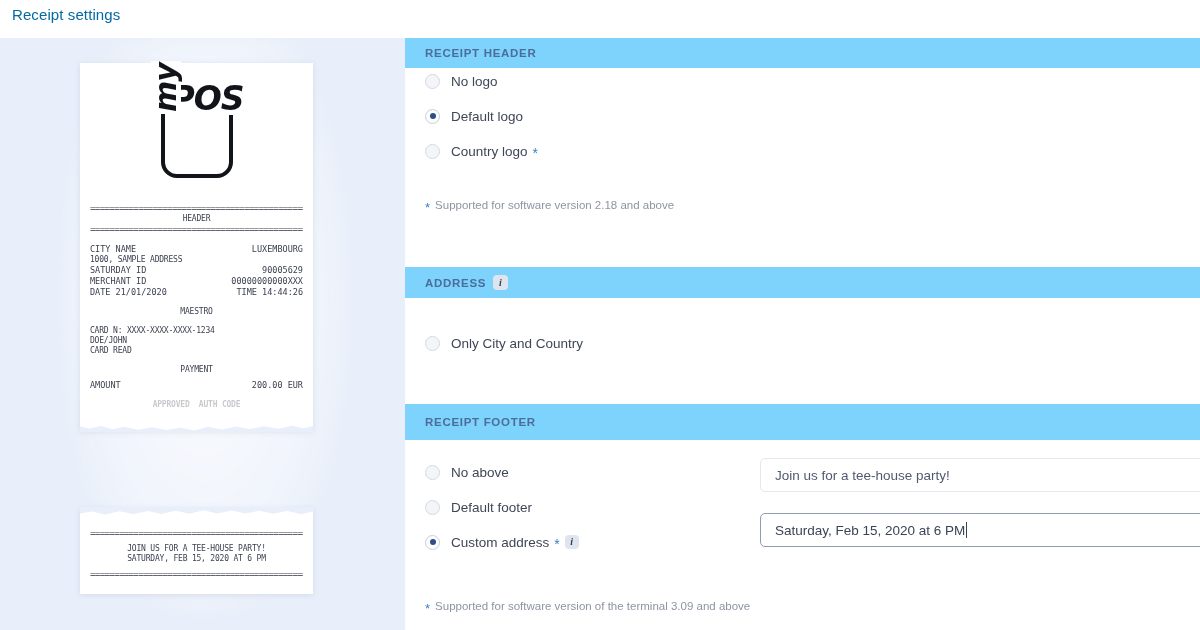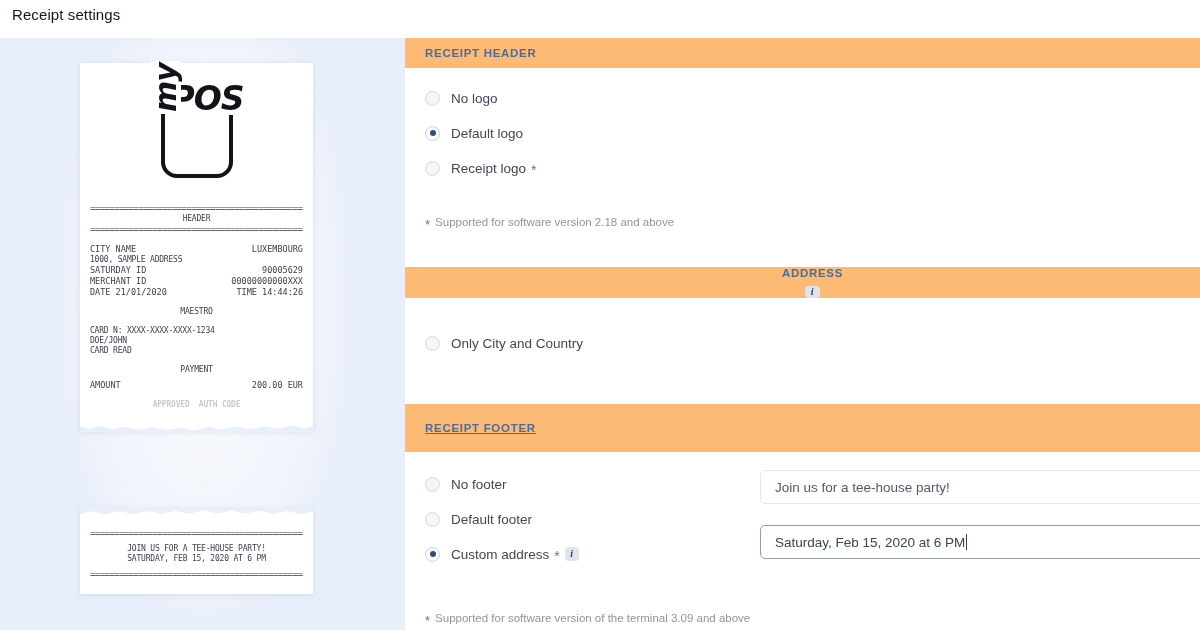--- a/index.html
+++ b/index.html
@@ -11,21 +11,21 @@
   }
   #root { position: relative; width: 1200px; height: 630px; }
 
   
   .topbar {
     position: absolute; left: 0; top: 0; width: 1200px; height: 38px;
     background: #ffffff;
   }
   .topbar-title {
     position: absolute; left: 12px; top: 6px;
-    font-size: 15px; color: #0f172a; letter-spacing: .1px;
+    font-size: 15px; color: #0369a1; letter-spacing: .1px;
   }
 
   
   .page-body {
     position: absolute; left: 0; top: 38px; width: 1200px; height: 592px;
     background: #e9effa;
   }
 
   
   .preview-col {
@@ -123,21 +123,21 @@
     clip-path: polygon(0% 0%, 100% 0%, 100% 42%, 95% 66%, 89% 36%, 83% 62%, 77% 34%,
       71% 60%, 65% 32%, 59% 58%, 53% 30%, 47% 62%, 41% 34%, 35% 64%, 29% 36%,
       23% 66%, 17% 38%, 11% 68%, 5% 40%, 0% 60%);
   }
 
   
   .settings-col {
     position: absolute; left: 405px; top: 0; width: 795px; height: 592px;
   }
   .sec-header {
-    background: #fdba74; color: #4a6d9c;
+    background: #7dd3fc; color: #4a6d9c;
     font-size: 11.5px; font-weight: 700; letter-spacing: .7px;
     display: flex; align-items: center; gap: 7px;
     padding: 0 0 0 20px;
   }
   .sec-body { background: #ffffff; position: relative; }
 
   .info-badge {
     display: inline-flex; align-items: center; justify-content: center;
     width: 15px; height: 15px; border-radius: 4px;
     background: #dfe5ef; color: #39404f;
@@ -269,64 +269,64 @@
         <div class="rspacer-sm"></div>
         <div class="rsep">=================================================</div>
       </div>
     </div>
 
     <div class="settings-col">
 
       <div class="sec-header" style="height:30px;">
         <span>RECEIPT HEADER</span>
       </div>
-      <div class="sec-body" style="height:199px; padding-top:19px;">
+      <div class="sec-body" style="height:199px; padding-top:2px;">
         <div class="radio-row">
           <span class="radio"></span>
           <span class="radio-label">No logo</span>
         </div>
         <div style="height:13px;"></div>
         <div class="radio-row">
           <span class="radio on"></span>
           <span class="radio-label">Default logo</span>
         </div>
         <div style="height:13px;"></div>
         <div class="radio-row">
           <span class="radio"></span>
           <span class="radio-label">
-            <span>Receipt logo</span>
+            <span>Country logo</span>
             <span class="star">*</span>
           </span>
         </div>
         <div style="height:37px;"></div>
         <div class="note">
           <span class="star">*</span>
           <span>Supported for software version 2.18 and above</span>
         </div>
       </div>
 
-      <div class="sec-header" style="height:31px;flex-direction:column;">
+      <div class="sec-header" style="height:31px;">
         <span>ADDRESS</span>
         <span class="info-badge">i</span>
       </div>
       <div class="sec-body" style="height:106px; padding-top:21px;">
         <div style="height:13px;"></div>
         <div class="radio-row">
           <span class="radio"></span>
           <span class="radio-label">Only City and Country</span>
         </div>
       </div>
 
-      <div class="sec-header" style="height:48px;text-decoration:underline;">
+      <div class="sec-header" style="height:36px;">
         <span>RECEIPT FOOTER</span>
       </div>
       <div class="sec-body" style="height:194px; padding-top:21px;">
         <div class="radio-row">
           <span class="radio"></span>
-          <span class="radio-label">No footer</span>
+          <span class="radio-label">No above</span>
         </div>
         <div style="height:13px;"></div>
         <div class="radio-row">
           <span class="radio"></span>
           <span class="radio-label">Default footer</span>
         </div>
         <div style="height:13px;"></div>
         <div class="radio-row">
           <span class="radio on"></span>
           <span class="radio-label">

